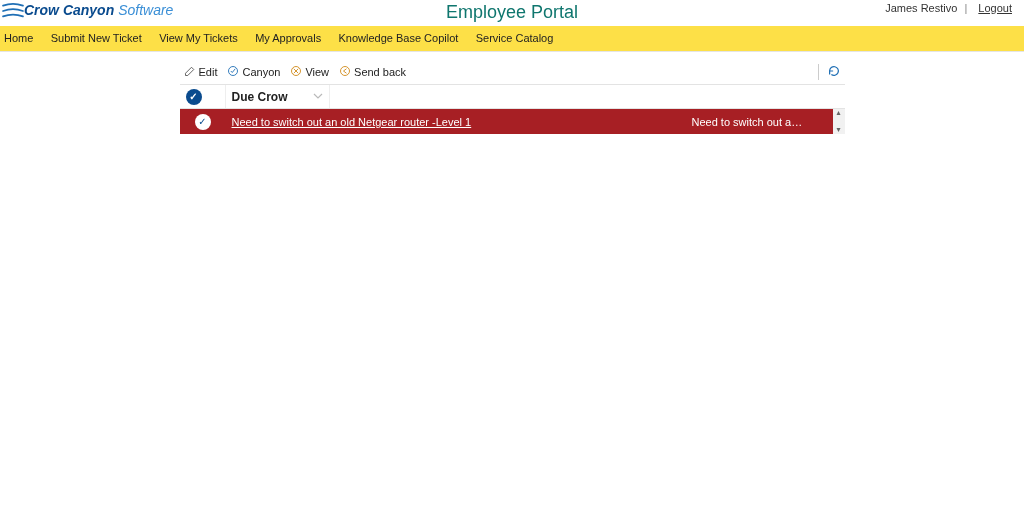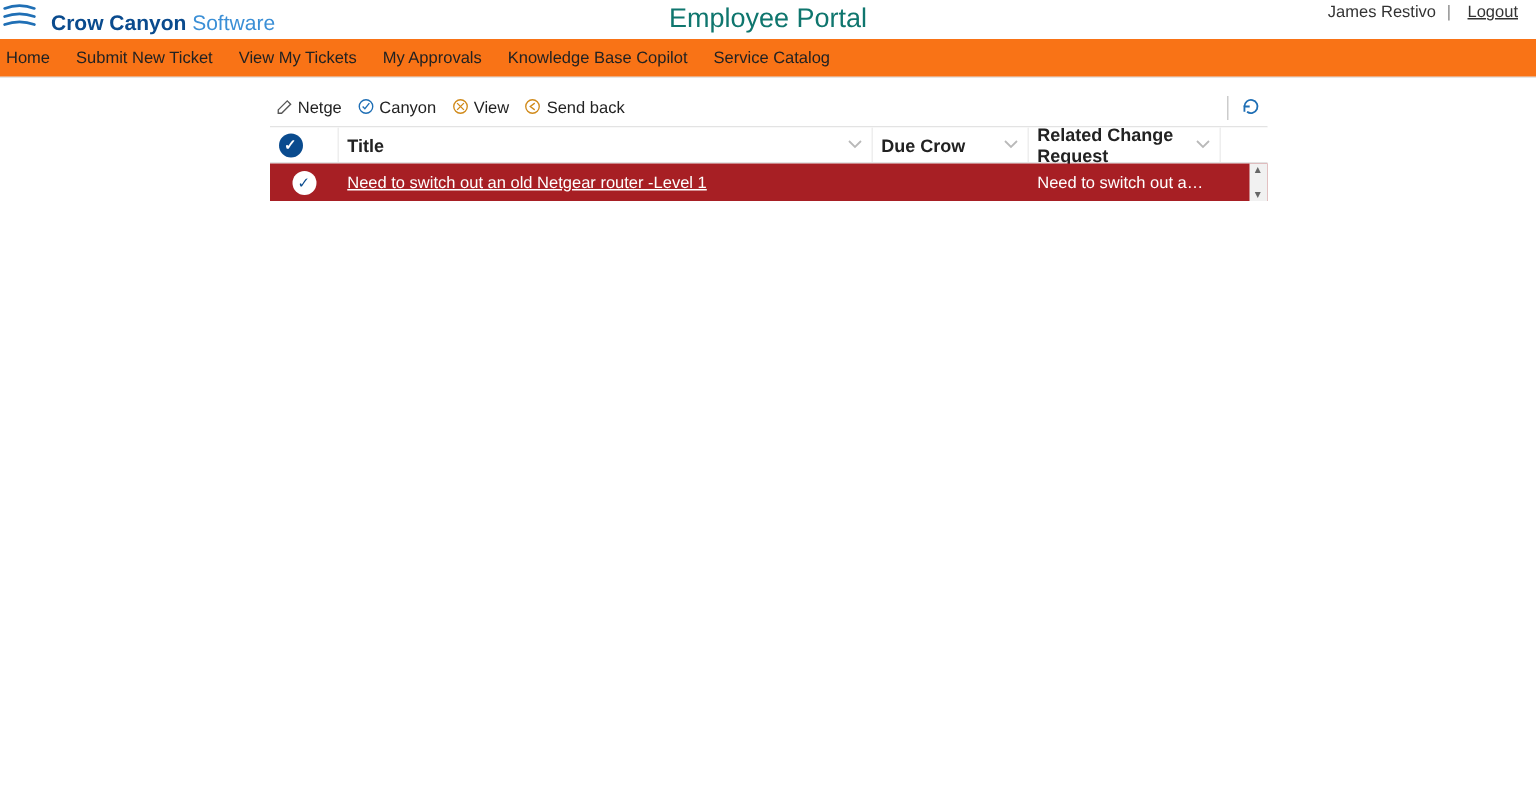--- a/index.html
+++ b/index.html
@@ -1,29 +1,29 @@
 <!DOCTYPE html>
 <html><head>
 <meta charset="utf-8">
 <style>
   * { box-sizing: border-box; margin: 0; padding: 0; font-family: "Segoe UI", Arial, sans-serif; }
   body { background: #fff; color: #333; font-size: 12px; width: 1024px; }
 
   
   .header { position: relative; height: 24px; }
-  .logo { position: absolute; left: 2px; top: 2px; display: flex; align-items: flex-end; gap: 10px; }
+  .logo { position: absolute; left: 2px; top: 2px; display: flex; align-items: flex-start; gap: 0; font-style: italic; }
   .logo-icon svg { width: 22px; height: 18px; }
   .logo-text { font-size: 14px; font-weight: 600; color: #0a4b8e; white-space: nowrap; }
   .logo-text .light { color: #3b8fd6; font-weight: 400; }
   .page-title { position: absolute; left: 50%; transform: translateX(-50%); top: 2px; font-size: 18px; font-weight: 400; color: #0f766e; }
   .user-area { position: absolute; right: 12px; top: 2px; font-size: 11px; color: #333; }
   .user-area a { color: #333; text-decoration: underline; margin-left: 4px; }
   .user-area .sep { margin: 0 4px; color: #888; }
 
-  .nav { background: #f97316; border-bottom: 1px solid #e5e5e5; padding: 5px 4px 6px; margin-top: 2px; }
+  .nav { background: #fde047; border-bottom: 1px solid #e5e5e5; padding: 5px 4px 6px; margin-top: 2px; }
   .nav a { font-size: 11px; color: #222; text-decoration: none; margin-right: 14px; }
 
   
   .panel { margin: 8px auto 0 auto; width: 665px; }
   .toolbar { display: flex; align-items: center; height: 24px; position: relative; padding: 0 4px; }
   .tool { display: inline-flex; align-items: center; gap: 3px; font-size: 11px; color: #222; margin-right: 10px; cursor: pointer; }
   .tool svg { width: 12px; height: 12px; }
   .toolbar-right { margin-left: auto; display: flex; align-items: center; border-left: 1px solid #ccc; padding-left: 8px; height: 16px; }
   .toolbar-right svg { width: 14px; height: 14px; }
 
@@ -84,21 +84,21 @@
   <a href="#">Service Catalog</a>
 </nav>
 
 <div class="panel">
 
   <div class="toolbar">
     <span class="tool">
       <span><svg viewBox="0 0 16 16">
             <path d="M2 11 L10 3 L13 6 L5 14 L2 14 Z" fill="none" stroke="#555" stroke-width="1.2"></path>
           </svg></span>
-      <span>Netge</span>
+      <span>Edit</span>
     </span>
     <span class="tool">
       <span><svg viewBox="0 0 16 16">
             <circle cx="8" cy="8" r="6" fill="none" stroke="#1f6fb5" stroke-width="1.2"></circle>
             <path d="M5 8 L7 10 L11 5" fill="none" stroke="#1f6fb5" stroke-width="1.2"></path>
           </svg></span>
       <span>Canyon</span>
     </span>
     <span class="tool">
       <span><svg viewBox="0 0 16 16">
@@ -122,34 +122,22 @@
             </svg></span>
       </span>
     </span>
   </div>
 
   <div class="grid">
     <div class="hdr">
       <div class="col col-check">
         <span class="check-badge">✓</span>
       </div>
-      <div class="col col-title">
-        <span>Title</span>
-        <span class="chev"><svg viewBox="0 0 10 10">
-              <path d="M1 3 L5 7 L9 3" fill="none" stroke="#666" stroke-width="1.2"></path>
-            </svg></span>
-      </div>
       <div class="col col-due">
         <span>Due Crow</span>
-        <span class="chev"><svg viewBox="0 0 10 10">
-              <path d="M1 3 L5 7 L9 3" fill="none" stroke="#666" stroke-width="1.2"></path>
-            </svg></span>
-      </div>
-      <div class="col col-rel">
-        <span>Related Change Request</span>
         <span class="chev"><svg viewBox="0 0 10 10">
               <path d="M1 3 L5 7 L9 3" fill="none" stroke="#666" stroke-width="1.2"></path>
             </svg></span>
       </div>
     </div>
 
     <div class="row">
       <div class="cell cell-check">
         <span class="check-badge" style="background:#fff;color:#0a4b8e">✓</span>
       </div>

